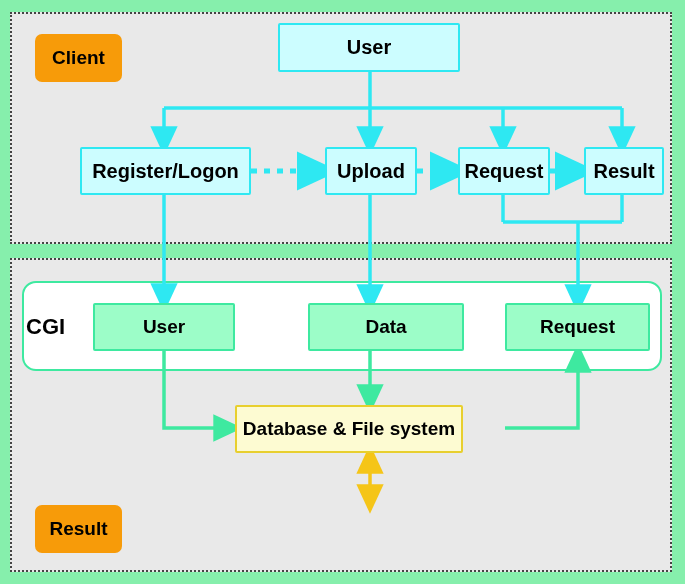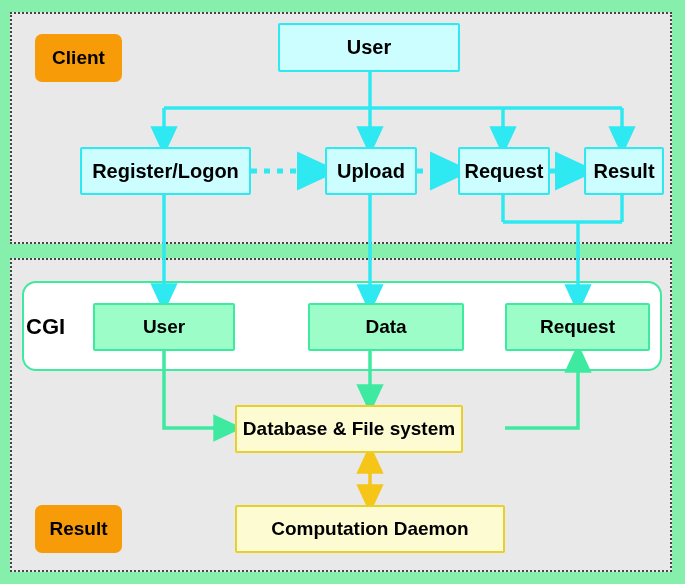--- a/index.html
+++ b/index.html
@@ -212,17 +212,14 @@
   </div>
 
   <div class="node green" style="left:505px; top:303px; width:145px; height:48px;">
     <span>Request</span>
   </div>
 
   <div class="node yellow" style="left:235px; top:405px; width:228px; height:48px;align-items:center;">
     <span>Database &amp; File system</span>
   </div>
 
-  <div class="node yellow" style="left:235px; top:505px; width:270px; height:48px;">
-    <span>Computation Daemon</span>
-  </div>
 
 </div>
 
 </body></html>

